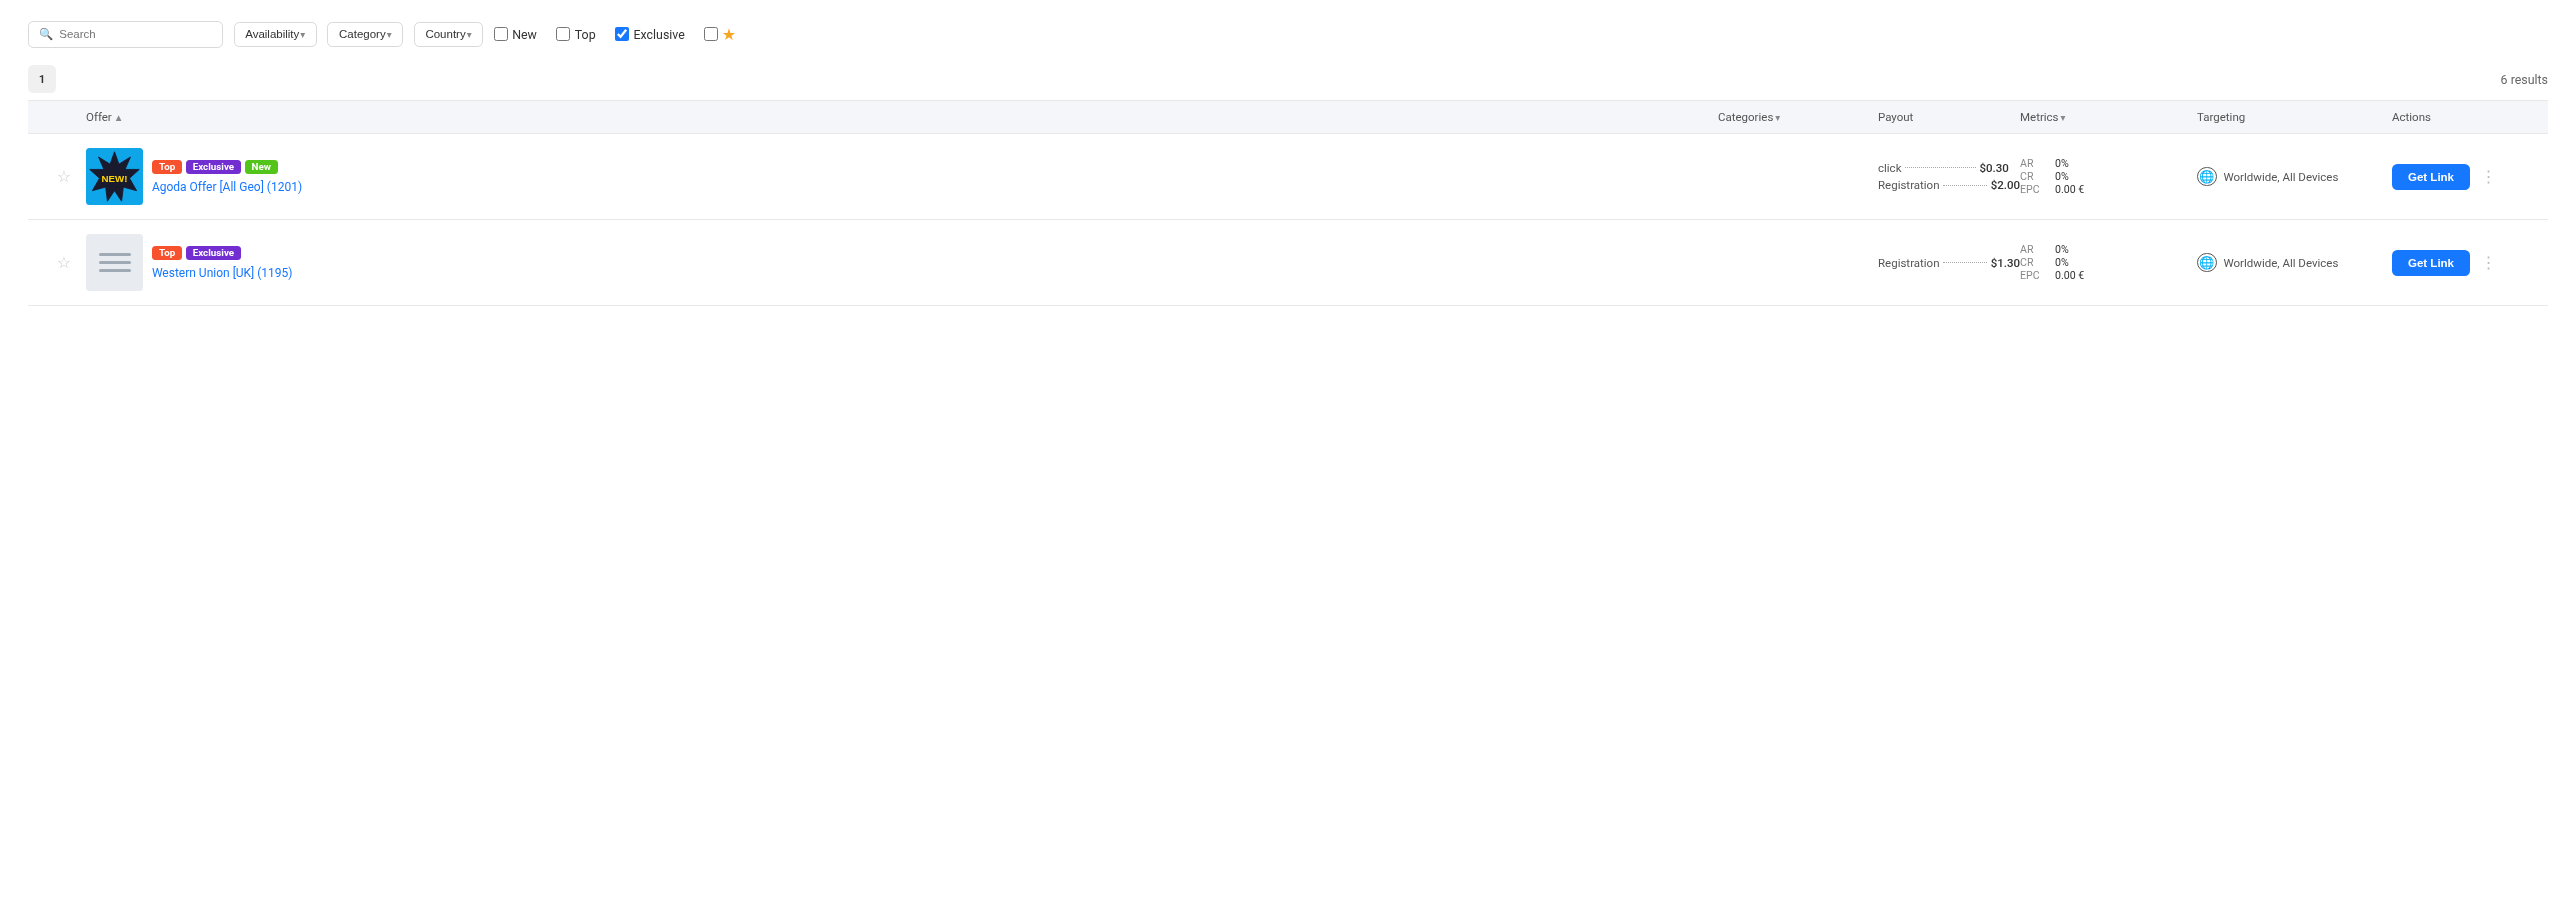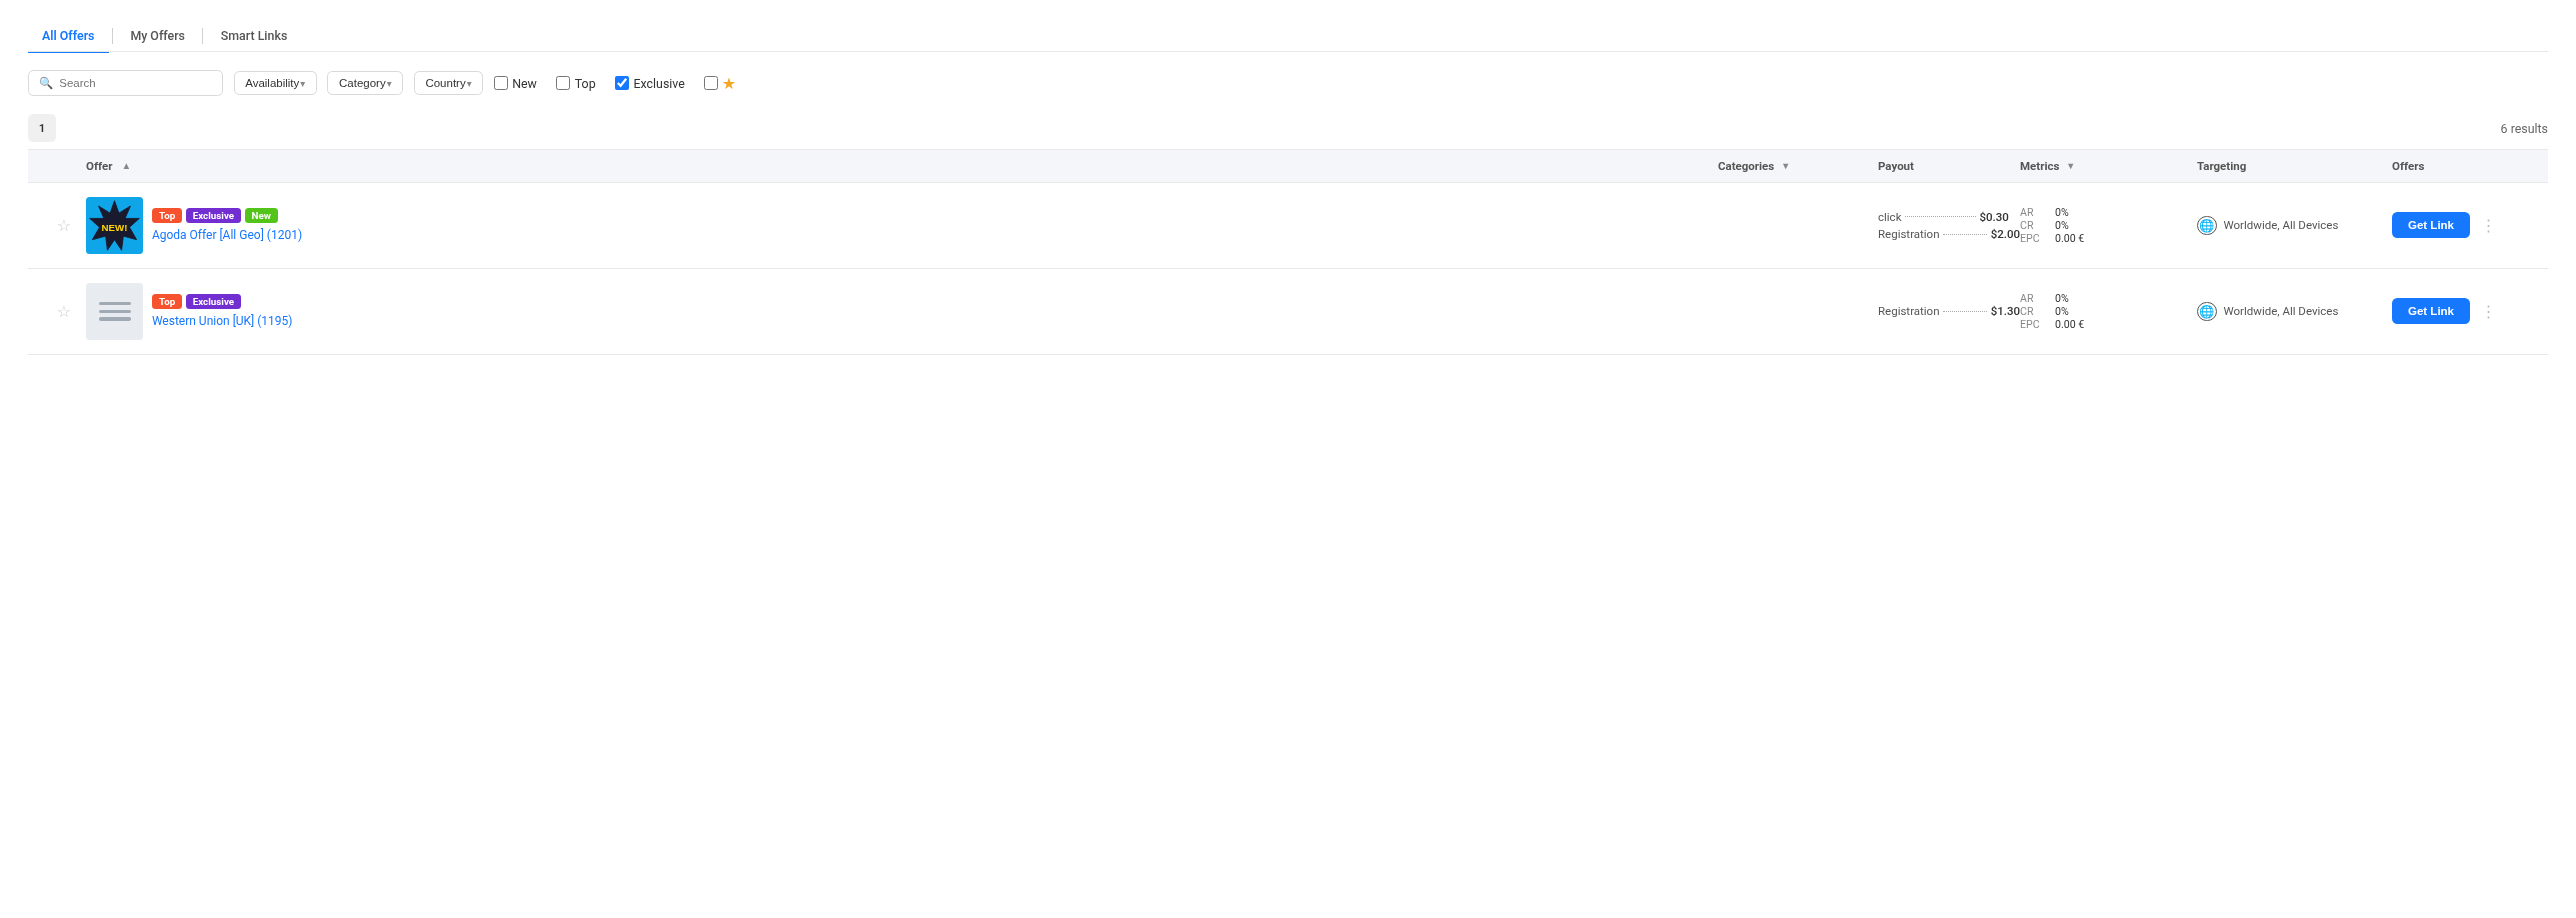--- a/index.html
+++ b/index.html
@@ -142,25 +142,25 @@
       display: grid;
       grid-template-columns: 44px 1fr 160px 142px 177px 195px 142px;
       background: #f5f6fa;
       padding: 8.9px 14px;
       border-top: 0.9px solid #e8e8e8;
       border-bottom: 0.9px solid #e8e8e8;
       margin-top: 7px;
     }
     .table-header-cell {
       font-size: 11.5px;
-      font-weight: 700;
+      font-weight: 400;
       color: #555;
       display: flex;
       align-items: center;
-      gap: 9px;
+      gap: 2px;
     }
     .table-header-cell .sort-icon {
       font-size: 9.8px;
       color: #888;
     }
     .table-header-cell .filter-icon {
       font-size: 9.8px;
       color: #888;
     }
     .offer-row {
@@ -332,27 +332,20 @@
       width: 53px;
       height: 53px;
     }
   </style>
 </head>
 <body>
 
 <div class="page-wrapper">
 
 
-  <div class="tabs">
-    <a class="tab active">All Offers</a>
-    <div class="tab-divider"></div>
-    <a class="tab">My Offers</a>
-    <div class="tab-divider"></div>
-    <a class="tab">Smart Links</a>
-  </div>
 
   <div class="filters">
     <div class="search-box">
       <span class="search-icon-svg">🔍</span>
       <input type="text" placeholder="Search" style="">
     </div>
 
     <button class="dropdown-btn">
       <span>Availability</span>
       <span class="chevron">▾</span>
@@ -408,21 +401,21 @@
       <span>Payout</span>
     </div>
     <div class="table-header-cell">
       <span>Metrics</span>
       <span class="filter-icon">▾</span>
     </div>
     <div class="table-header-cell">
       <span>Targeting</span>
     </div>
     <div class="table-header-cell">
-      <span>Offers</span>
+      <span>Actions</span>
     </div>
   </div>
 
   <div class="offer-row">
     <div class="star-cell">
       <span class="star-empty">☆</span>
     </div>
     <div class="offer-cell">
       <div class="new-logo">
         <svg class="new-badge-svg" viewBox="0 0 60 60" style="font-size:14px">

